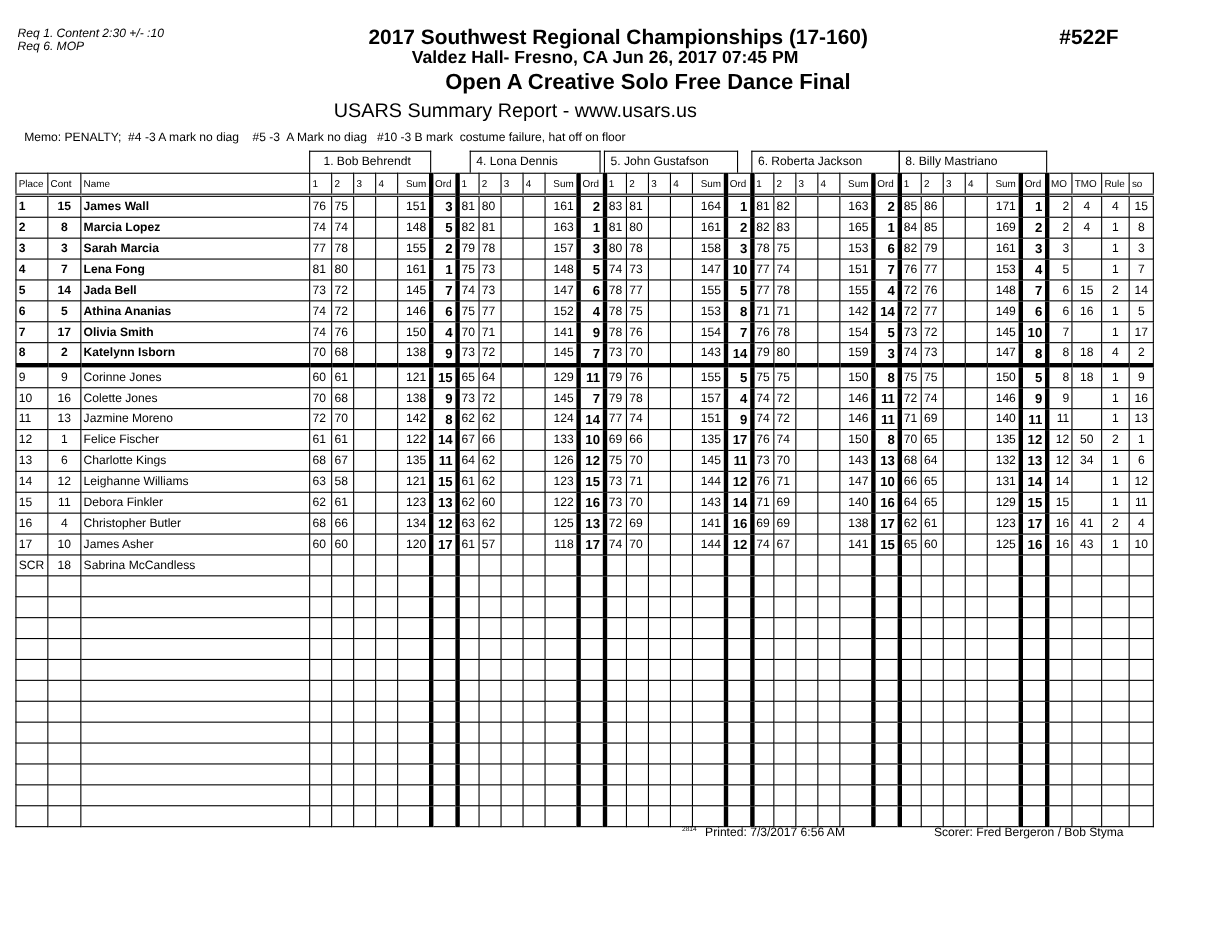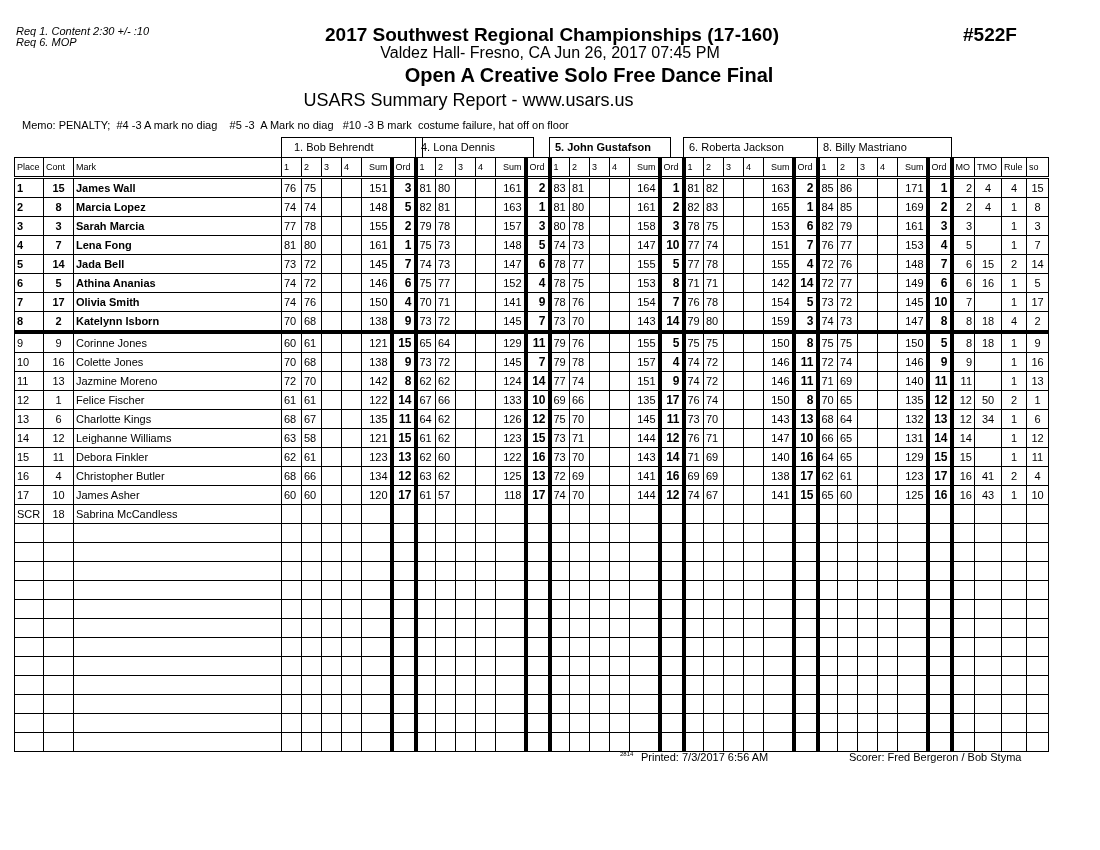--- a/index.html
+++ b/index.html
@@ -1,22 +1,22 @@
 <!DOCTYPE html>
 <html><head>
 <meta charset="utf-8">
 <style>
   html, body { margin:0; padding:0; background:#ffffff; }
   body { width:1100px; height:850px; position:relative; font-family:"Liberation Sans", sans-serif; color:#000; overflow:hidden; }
   .abs { position:absolute; }
   .req { left:16px; font-size:11px; line-height:11px;font-style:italic; }
   .title1 { left:0; width:1100px; text-align:center; top:24px; font-size:19px; font-weight:bold; }
-  .title1 span { position:relative; left:2px; }
+  .title1 span { position:relative; left:12px; }
   .eventno { left:963px; top:24px; font-size:19px; font-weight:bold; }
-  .title2 { left:0; width:1100px; text-align:center; top:44px; font-size:16px; }
+  .title2 { left:0; width:1100px; text-align:center; top:44px; font-size:16px;font-weight:bold; }
   .title3 { left:0; width:1100px; text-align:center; top:64px; font-size:20px; font-weight:bold;margin-left:39px; }
   .title4 { left:0; width:937px; text-align:center; top:90px; font-size:18px; }
   .memo { left:22px; top:119px; font-size:11px; white-space:pre; }
   table.grid { position:absolute; left:14px; top:157px; border-collapse:collapse; table-layout:fixed; font-size:11px; }
   table.grid td { border:1px solid #000; height:18px; padding:0 2px; overflow:hidden; white-space:nowrap; line-height:18px; }
   table.grid tr.hdr td { font-size:9px; height:17px; border-bottom:3px double #000; }
   table.grid td.r { text-align:right; }
   table.grid td.c { text-align:center; }
   table.grid td.ord { text-align:right; font-weight:bold; font-size:12px; border-right:4px solid #000; border-left:4px solid #000; }
   table.grid tr.top td { font-weight:bold; }
@@ -33,23 +33,23 @@
 <div class="abs req" style="top:26px;">Req  1.  Content 2:30 +/- :10</div>
 <div class="abs req" style="top:37px;">Req  6.  MOP</div>
 <div class="abs title1"><span>2017 Southwest Regional Championships (17-160)</span></div>
 <div class="abs eventno">#522F</div>
 <div class="abs title2">Valdez Hall- Fresno, CA  Jun 26, 2017  07:45 PM</div>
 <div class="abs title3">Open A Creative Solo Free Dance Final</div>
 <div class="abs title4">USARS Summary Report - www.usars.us</div>
 <div class="abs memo">Memo: PENALTY;  #4 -3 A mark no diag    #5 -3  A Mark no diag   #10 -3 B mark  costume failure, hat off on floor</div>
 
 <div id="judge-headers">
-    <div class="judgehdr" style="left: 281px; width: 142px; padding-left: 12px;">1.  Bob Behrendt</div>
-    <div class="judgehdr" style="left: 415px; width: 119px;">4.  Lona Dennis</div>
-    <div class="judgehdr" style="left: 549px; width: 122px; font-weight: bold;">5.  John Gustafson</div>
+    <div class="judgehdr" style="left: 281px; width: 111px; padding-left: 12px;">1.  Bob Behrendt</div>
+    <div class="judgehdr" style="left: 427px; width: 119px;">4.  Lona Dennis</div>
+    <div class="judgehdr" style="left: 549px; width: 122px;">5.  John Gustafson</div>
     <div class="judgehdr" style="left: 683px; width: 135px;">6.  Roberta Jackson</div>
     <div class="judgehdr" style="left: 817px; width: 135px;">8.  Billy Mastriano</div>
   </div>
 
 <table class="grid" id="grid" style="width: 1034px;">
   <colgroup id="cols">
       <col style="width: 29px;">
       <col style="width: 30px;">
       <col style="width: 208px;">
       <col style="width: 20px;">
@@ -84,21 +84,21 @@
       <col style="width: 24px;">
       <col style="width: 23px;">
       <col style="width: 27px;">
       <col style="width: 25px;">
       <col style="width: 22px;">
     </colgroup>
   <tbody id="tbody">
       <tr class="hdr">
         <td>Place</td>
         <td>Cont</td>
-        <td>Mark</td>
+        <td>Name</td>
         <td style="">1</td>
         <td style="">2</td>
         <td style="">3</td>
         <td style="">4</td>
         <td class="r" style="">Sum</td>
         <td class="ord" style="font-weight: normal; font-size: 9px; text-align: left;">Ord</td>
         <td style="">1</td>
         <td style="">2</td>
         <td style="">3</td>
         <td style="">4</td>

